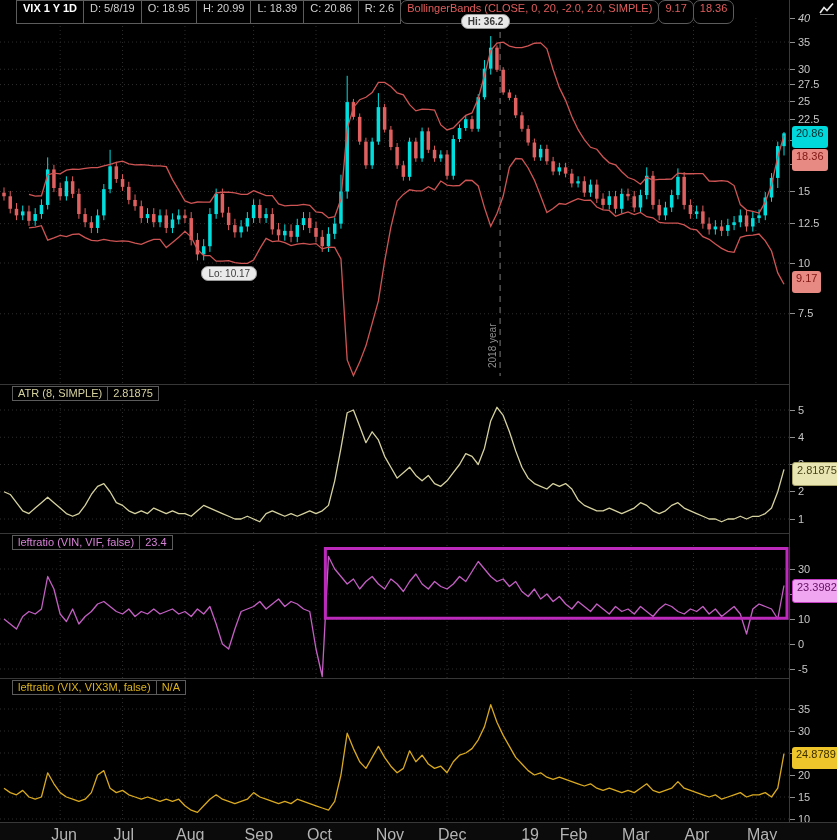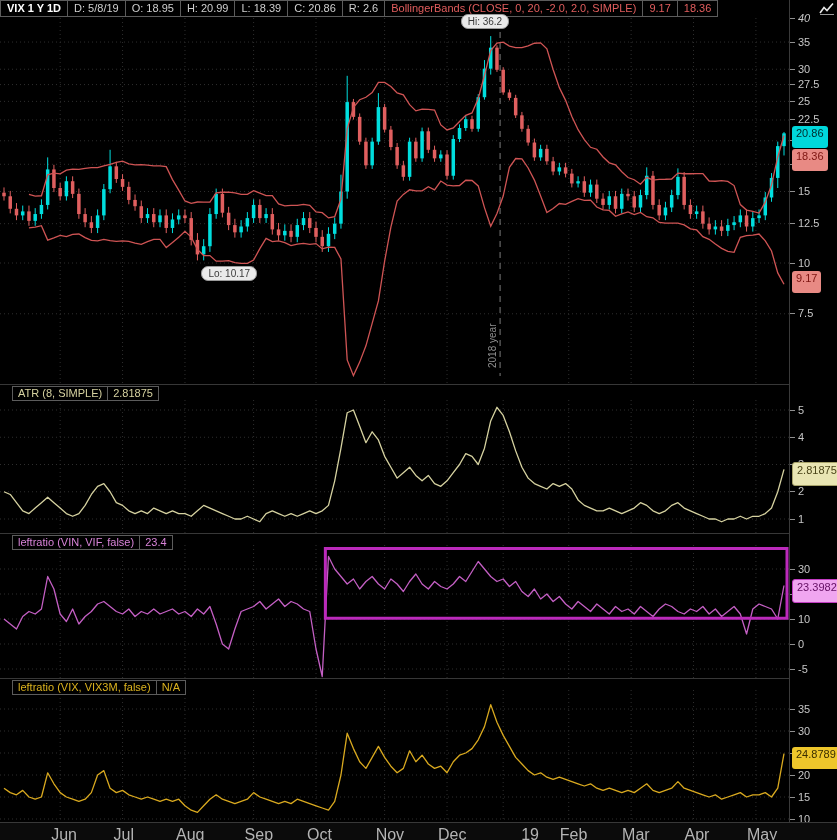--- a/index.html
+++ b/index.html
@@ -1,23 +1,23 @@
 <!DOCTYPE html>
 <html><head>
 <meta charset="utf-8">
 <style>
   html,body{margin:0;padding:0;background:#000;}
   #app{position:relative;width:837px;height:840px;background:#000;overflow:hidden;
        font-family:"Liberation Sans",sans-serif;}
   
-  .hdr{position:absolute;left:0;top:0;height:17px;display:flex;z-index:5;}
+  .hdr{position:absolute;left:16px;top:0;height:24px;display:flex;z-index:5;}
   .cell{border:1px solid #5c5c5c;margin-left:-1px;padding:1px 6px 0 6px;font-size:11px;
         line-height:13px;color:#cfcfcf;background:#000;white-space:nowrap;}
   .cell.sym{font-weight:bold;color:#ffffff;margin-left:0;}
-  .t-study{color:#e25d5d;}
+  .t-study{color:#e25d5d;border-radius:7px;}
   .t-khaki{color:#d6d2a0;}
   .t-mag{color:#d883d8;}
   .t-gold{color:#dcb31e;}
   
   .study-hdr{position:absolute;left:0;display:flex;z-index:4;}
   .scell{border:1px solid #5c5c5c;margin-left:-1px;padding:0 5px;font-size:11px;
          line-height:13px;background:#000;white-space:nowrap;}
   .scell:first-child{margin-left:12px;}
   .panel{position:absolute;left:0;display:block;}
   .sep{position:absolute;left:0;width:837px;height:1px;background:#373737;z-index:3;}
@@ -421,21 +421,21 @@
       <line x1="755.9200000000001" x2="755.9200000000001" y1="0" y2="132" stroke="#2e2e2e" stroke-dasharray="1,3"></line>
       <line x1="0" x2="789" y1="19" y2="19" stroke="#2e2e2e" stroke-dasharray="1,3"></line>
       <line x1="0" x2="789" y1="41" y2="41" stroke="#2e2e2e" stroke-dasharray="1,3"></line>
       <line x1="0" x2="789" y1="63" y2="63" stroke="#2e2e2e" stroke-dasharray="1,3"></line>
       <line x1="0" x2="789" y1="85" y2="85" stroke="#2e2e2e" stroke-dasharray="1,3"></line>
       <line x1="0" x2="789" y1="107" y2="107" stroke="#2e2e2e" stroke-dasharray="1,3"></line>
       <line x1="0" x2="789" y1="129" y2="129" stroke="#2e2e2e" stroke-dasharray="1,3"></line>
       <polyline points="4,98.20000000000005 10.24,102.60000000000002 16.48,104.79999999999995 22.72,100.39999999999998 28.96,107 35.2,109.20000000000005 41.44,107 47.68,82.79999999999995 53.92,93.79999999999995 60.160000000000004,102.60000000000002 66.4,107 72.64,109.20000000000005 78.88,111.39999999999998 85.12,109.20000000000005 91.36,102.60000000000002 97.60000000000001,85 103.84,80.60000000000002 110.08,98.20000000000005 116.32000000000001,102.60000000000002 122.56,100.39999999999998 128.8,104.79999999999995 135.04,107 141.28,109.20000000000005 147.52,107 153.76,109.20000000000005 160,111.39999999999998 166.24,109.20000000000005 172.48000000000002,111.39999999999998 178.72,109.20000000000005 184.96,115.79999999999995 191.20000000000002,120.20000000000005 197.44,122.39999999999998 203.68,115.79999999999995 209.92000000000002,109.20000000000005 216.16,104.79999999999995 222.4,109.20000000000005 228.64000000000001,111.39999999999998 234.88,113.60000000000002 241.12,111.39999999999998 247.36,109.20000000000005 253.60000000000002,102.60000000000002 259.84000000000003,107 266.08,109.20000000000005 272.32,111.39999999999998 278.56,113.60000000000002 284.8,111.39999999999998 291.04,113.60000000000002 297.28000000000003,109.20000000000005 303.52,111.39999999999998 309.76,113.60000000000002 316,115.79999999999995 322.24,118 328.48,120.20000000000005 334.72,111.39999999999998 340.96000000000004,85 347.2,43.200000000000045 353.44,58.60000000000002 359.68,71.79999999999995 365.92,78.39999999999998 372.16,67.39999999999998 378.40000000000003,56.39999999999998 384.64,67.39999999999998 390.88,76.20000000000005 397.12,82.79999999999995 403.36,78.39999999999998 409.6,60.799999999999955 415.84000000000003,71.79999999999995 422.08000000000004,65.20000000000005 428.32,74 434.56,78.39999999999998 440.8,76.20000000000005 447.04,82.79999999999995 453.28000000000003,71.79999999999995 459.52000000000004,65.20000000000005 465.76,63 472,58.60000000000002 478.24,49.799999999999955 484.48,36.60000000000002 490.72,14.600000000000023 496.96000000000004,32.200000000000045 503.20000000000005,45.39999999999998 509.44,56.39999999999998 515.6800000000001,67.39999999999998 521.9200000000001,74 528.16,80.60000000000002 534.4,85 540.64,82.79999999999995 546.88,87.20000000000005 553.12,89.39999999999998 559.36,87.20000000000005 565.6,89.39999999999998 571.84,91.60000000000002 578.08,93.79999999999995 584.32,96 590.5600000000001,93.79999999999995 596.8000000000001,98.20000000000005 603.04,100.39999999999998 609.28,98.20000000000005 615.52,100.39999999999998 621.76,102.60000000000002 628,100.39999999999998 634.24,102.60000000000002 640.48,98.20000000000005 646.72,93.79999999999995 652.96,100.39999999999998 659.2,102.60000000000002 665.44,100.39999999999998 671.6800000000001,98.20000000000005 677.9200000000001,91.60000000000002 684.16,98.20000000000005 690.4,100.39999999999998 696.64,102.60000000000002 702.88,104.79999999999995 709.12,107 715.36,104.79999999999995 721.6,109.20000000000005 727.84,107 734.08,104.79999999999995 740.32,102.60000000000002 746.5600000000001,107 752.8000000000001,104.79999999999995 759.0400000000001,104.79999999999995 765.28,102.60000000000002 771.52,107 777.76,98.20000000000005 784,63.532839999999965 " fill="none" stroke="#d9a91f" stroke-width="1.3" stroke-linejoin="round"></polyline>
     </svg>
 
-  <div class="marker" id="hi-marker" style="left: 460.72px; top: 14px;">Hi: 36.2</div>
+  <div class="marker" id="hi-marker" style="left: 460.72px; top: 14px; font-weight: bold;">Hi: 36.2</div>
   <div class="marker" id="lo-marker" style="left: 201.44px; top: 266px;">Lo: 10.17</div>
   <div class="yearlbl" id="year-label" style="left: 487.08px; top: 368px;">2018 year</div>
 
   <div class="sep" style="top:384px"></div>
   <div class="sep" style="top:533px"></div>
   <div class="sep" style="top:678px"></div>
 
   <div class="gutter" id="gutter">
       <div class="tickmark" style="top: 17.9817px;"></div>
       <div class="ticklbl" style="top: 11.9817px; font-style: italic;">40</div>

